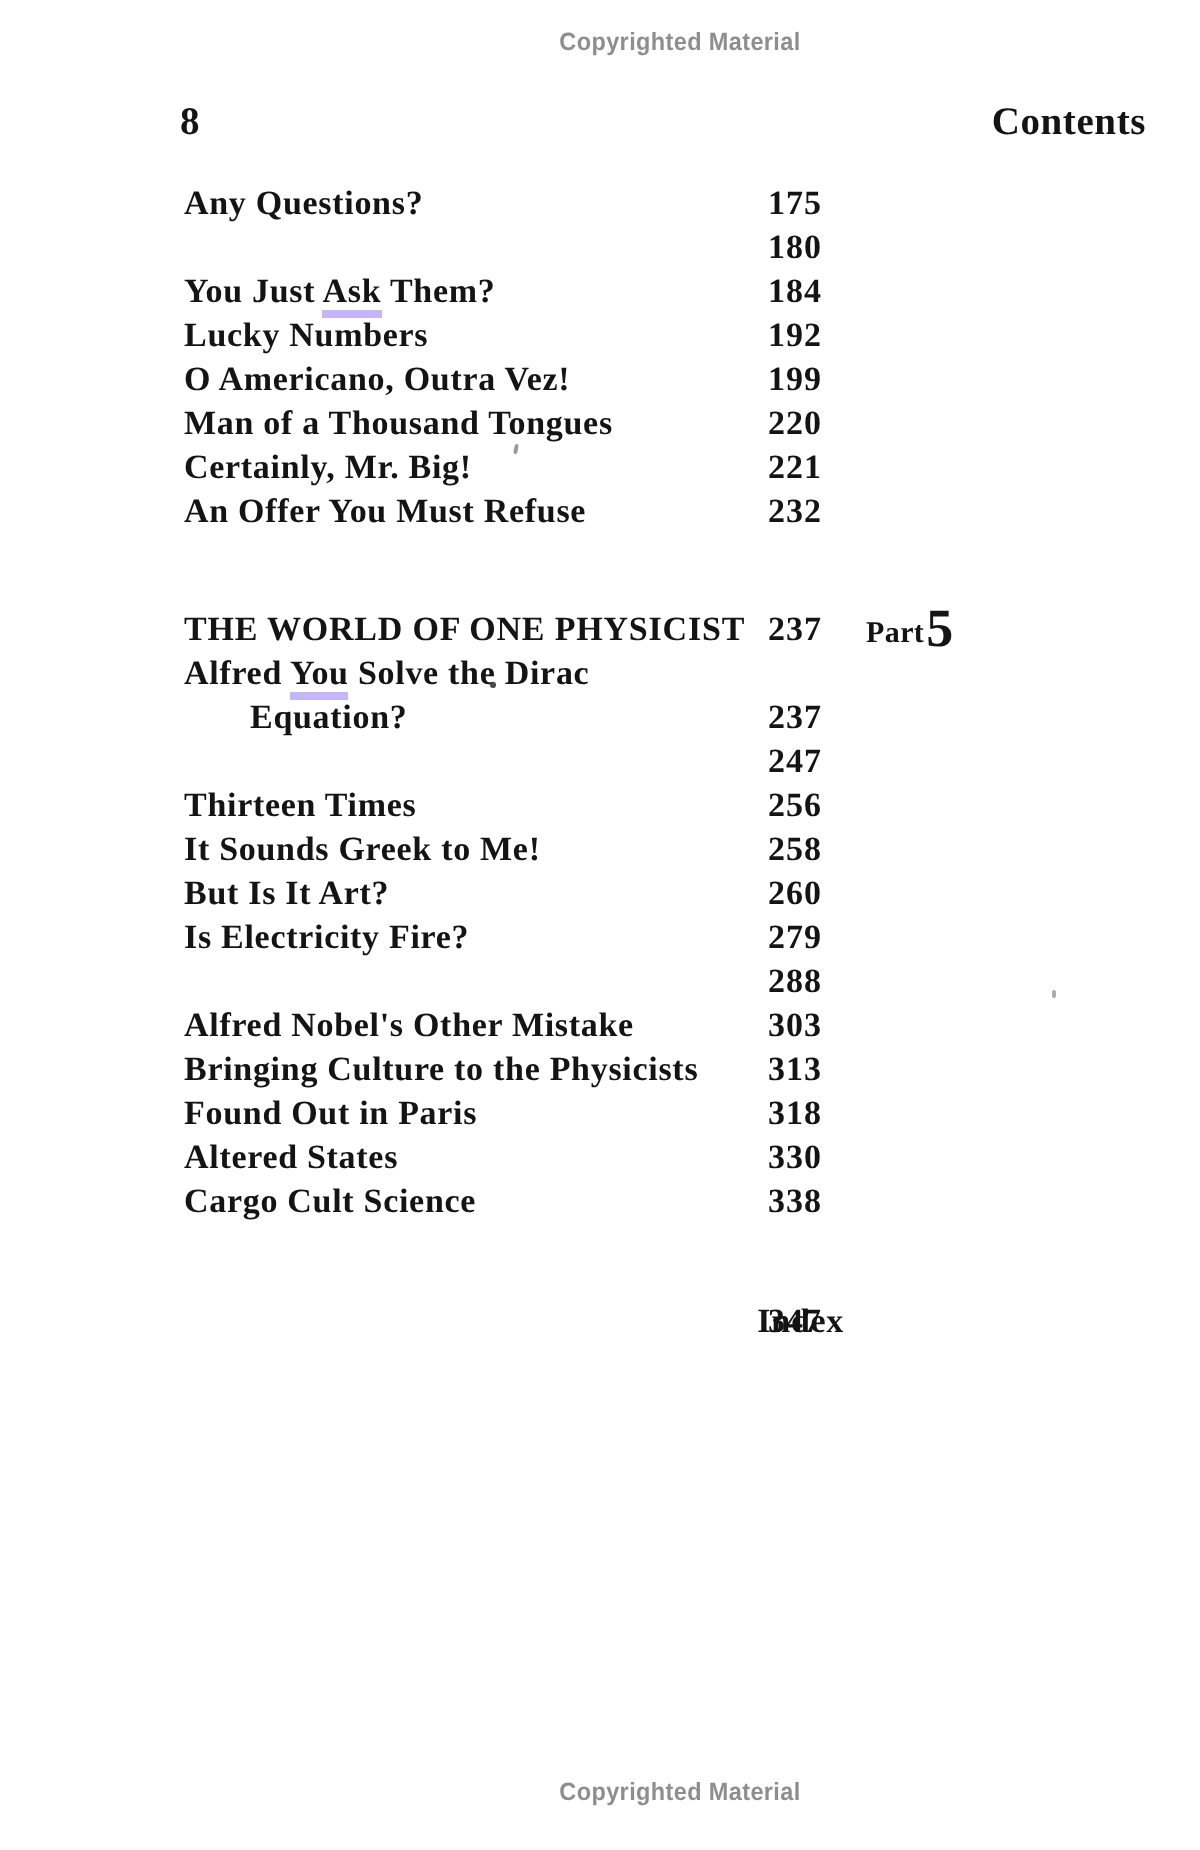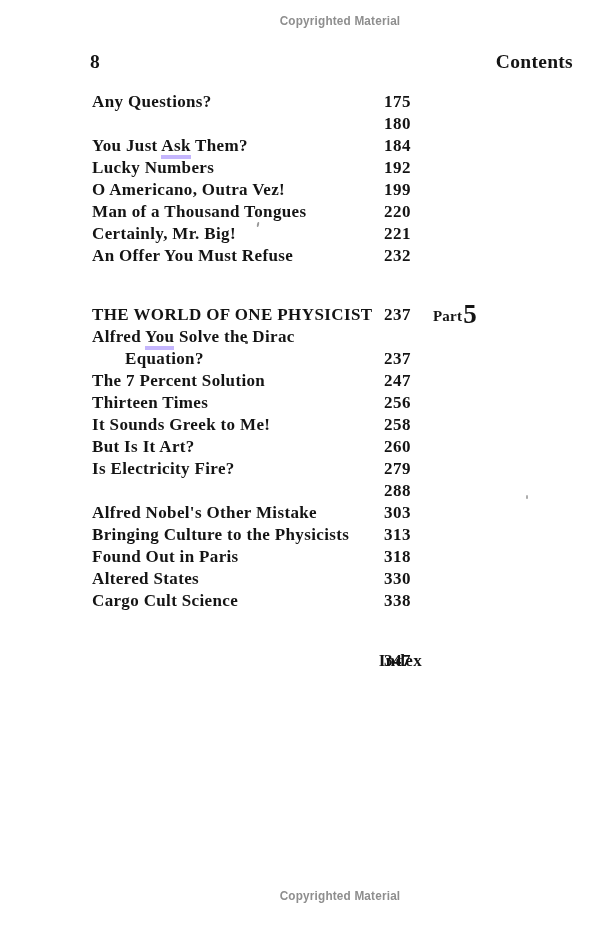--- a/index.html
+++ b/index.html
@@ -99,21 +99,21 @@
         <div class="row"><span class="title"><span>Lucky Numbers</span></span><span class="page">192</span></div>
         <div class="row"><span class="title"><span>O Americano, Outra Vez!</span></span><span class="page">199</span></div>
         <div class="row"><span class="title"><span>Man of a Thousand Tongues</span></span><span class="page">220</span></div>
         <div class="row"><span class="title"><span>Certainly, Mr. Big!</span></span><span class="page">221</span></div>
         <div class="row"><span class="title"><span>An Offer You Must Refuse</span></span><span class="page">232</span></div>
       </div>
       <div class="section section-part5">
         <div class="row heading"><span class="title"><span>THE WORLD OF ONE PHYSICIST</span></span><span class="page">237</span></div>
         <div class="row"><span class="title"><span>Alfred </span><span class="u">You</span><span> Solve the Dirac</span></span></div>
         <div class="row indent"><span class="title"><span>Equation?</span></span><span class="page">237</span></div>
-        <div class="row"><span class="title"><span>The 7 Percent Solution</span></span><span class="page">247</span></div>
+        <div class="row"><span class="page">247</span></div>
         <div class="row"><span class="title"><span>Thirteen Times</span></span><span class="page">256</span></div>
         <div class="row"><span class="title"><span>It Sounds Greek to Me!</span></span><span class="page">258</span></div>
         <div class="row"><span class="title"><span>But Is It Art?</span></span><span class="page">260</span></div>
         <div class="row"><span class="title"><span>Is Electricity Fire?</span></span><span class="page">279</span></div>
         <div class="row"><span class="page">288</span></div>
         <div class="row"><span class="title"><span>Alfred Nobel's Other Mistake</span></span><span class="page">303</span></div>
         <div class="row"><span class="title"><span>Bringing Culture to the Physicists</span></span><span class="page">313</span></div>
         <div class="row"><span class="title"><span>Found Out in Paris</span></span><span class="page">318</span></div>
         <div class="row"><span class="title"><span>Altered States</span></span><span class="page">330</span></div>
         <div class="row"><span class="title"><span>Cargo Cult Science</span></span><span class="page">338</span></div>

